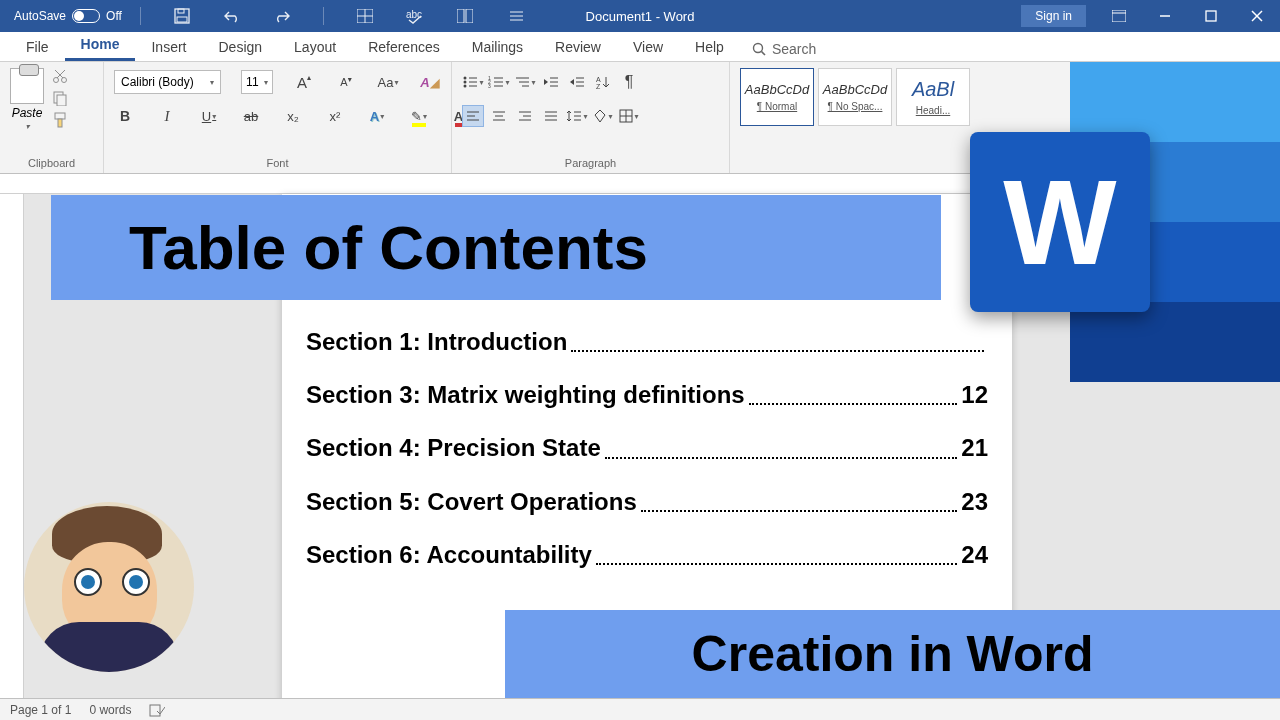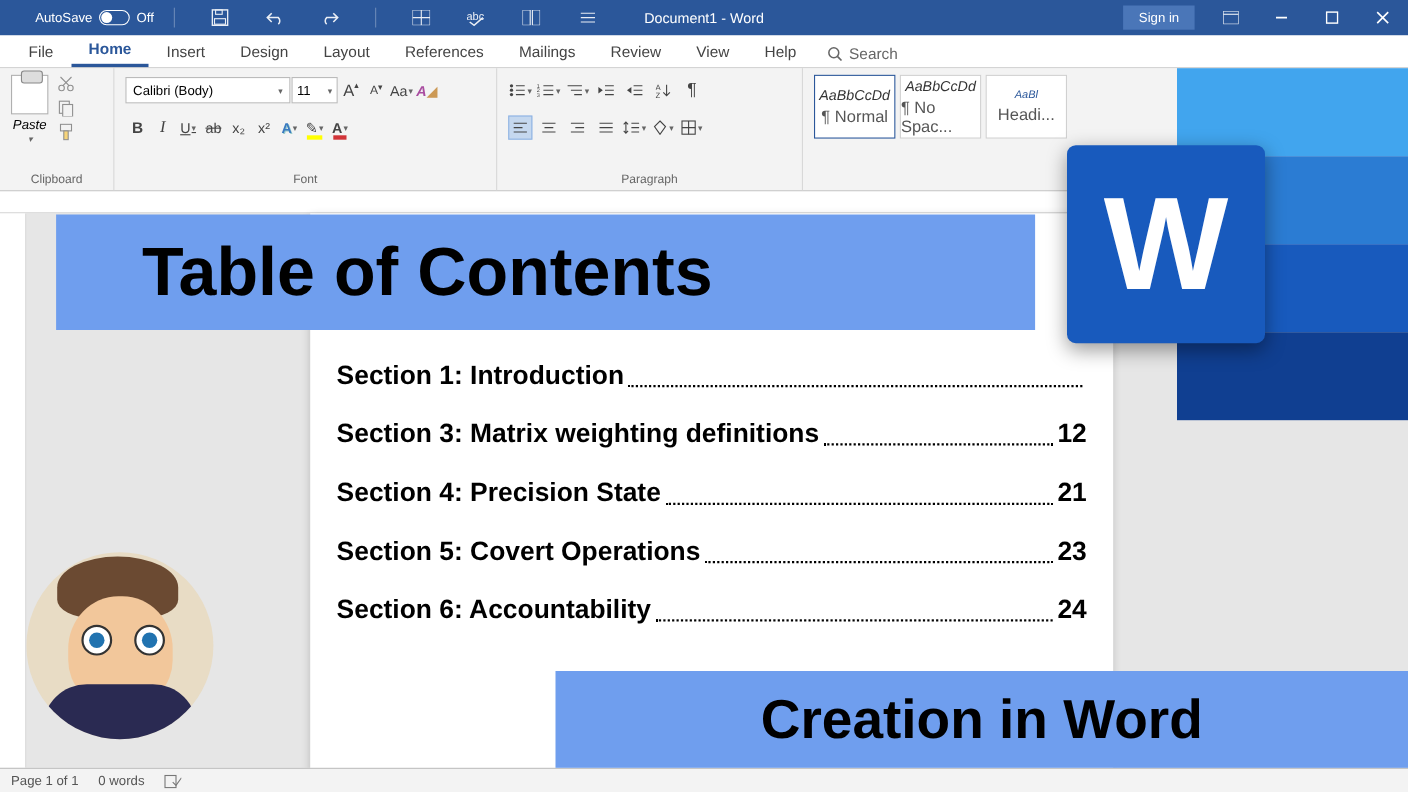--- a/index.html
+++ b/index.html
@@ -1,20 +1,20 @@
 <!DOCTYPE html>
 <html><head>
 <meta charset="utf-8">
 <style>
 * { margin: 0; padding: 0; box-sizing: border-box; font-family: "Segoe UI", Arial, sans-serif; }
 body { width: 1280px; height: 720px; overflow: hidden; background: #e6e6e6; position: relative; }
 
 
 .titlebar { height: 32px; background: #2b579a; display: flex; align-items: center; color: #fff; font-size: 12px; position: relative; }
-.autosave { display: flex; align-items: center; gap: 6px; padding-left: 32px; }
+.autosave { display: flex; align-items: center; gap: 6px; padding-left: 14px; }
 .toggle { width: 28px; height: 14px; border: 1px solid #fff; border-radius: 8px; position: relative; }
 .toggle::after { content: ""; position:absolute; left:1px; top:1px; width:10px; height:10px; border-radius:50%; background:#fff; }
 .qat { display: flex; gap: 32px; margin-left: 18px; align-items: flex-start; }
 .qat-icon { width: 18px; height: 18px; display:flex; align-items:center; justify-content:center; opacity: 0.9; }
 .qat-sep { width: 1px; height: 18px; background: rgba(255,255,255,0.3); }
 .titlecenter { position: absolute; left: 50%; transform: translateX(-50%); font-size:13px; }
 .titlebar-right { margin-left:auto; display:flex; align-items:center;justify-content:space-between; }
 .signin { background:#4a76b8; padding:4px 14px; font-size:12px; margin-right:10px; }
 .winbtn { width: 46px; height: 32px; display:flex; align-items:center; justify-content:center; }
 
@@ -29,42 +29,42 @@
 .ribbon { height: 112px; background:#f3f3f3; border-bottom:1px solid #c0c0c0; display:flex; }
 .group { border-right:1px solid #d8d8d8; padding:6px 10px 2px; display:flex; flex-direction:column; position:relative; }
 .group-label { font-size: 11px; color:#666; text-align:center; margin-top:auto; padding-bottom:2px; }
 .group-body { display:flex; gap:8px;font-style:italic; }
 .clip-main { display:flex; flex-direction:column; align-items:center; gap:2px; }
 .clip-icon { width:34px; height:36px; border:1px solid #b0b0b0; background:#fff; position:relative; }
 .clip-icon::before { content:""; position:absolute; left:8px; top:-5px; width:18px; height:10px; border:1px solid #888; border-radius:3px; background:#ddd; }
 .clip-side { display:flex; flex-direction:column; gap:6px; }
 .small-icon { width:18px; height:16px; opacity:0.7; }
 
-.font-row { display:flex; align-items:center; gap:1px; height:28px; }
+.font-row { display:flex; align-items:center; gap:20px; height:28px; }
 .font-sel { width:150px; height:24px; border:1px solid #bbb; background:#fff; font-size:12px; padding:2px 6px; display:flex; align-items:center; justify-content:space-between; }
 .size-sel { width:42px; height:24px; border:1px solid #bbb; background:#fff; font-size:12px; padding:2px 4px; display:flex; align-items:center; justify-content:space-between; }
 .ibtn { min-width:22px; height:22px; display:flex; align-items:center; justify-content:center; font-size:13px; color:#444; cursor:pointer; }
 .ibtn.b { font-weight:bold; font-size:14px; }
 .ibtn.i { font-style:italic; font-family:serif; font-size:15px; }
 .ibtn.u { text-decoration:underline; }
 .ibtn.s { text-decoration:line-through; }
 .ibtn.sub, .ibtn.sup { font-size:13px; }
 .fc-swatch { width:16px; height:4px; display:inline-block; margin-left:1px; }
 .dd-ar { font-size:8px; color:#666; margin-left:1px; }
 
 .para-row { display:flex; align-items:center; gap:4px; height:28px; }
 .pbtn { width:22px; height:22px; display:flex; align-items:center; justify-content:center; color:#444; }
 .pbtn.sel { background:#c5d8ef; border:1px solid #8fb4e3; }
 
 .styles { display:flex; gap:4px; }
 .style-tile { width:74px; height:58px; border:1px solid #d0d0d0; background:#fff; display:flex; flex-direction:column; align-items:center; justify-content:center; font-size:10px; }
 .style-tile.sel { border:1px solid #2b579a; }
 .style-prev { font-size:13px; color:#333;font-style:italic; }
-.style-prev.h { color:#2b579a; font-size:10px; }
-.style-name { font-size:15px; color:#555; margin-top:4px; }
+.style-prev.h { color:#2b579a; font-size:20px; }
+.style-name { font-size:10px; color:#555; margin-top:4px;text-decoration:underline; }
 
 
 .ruler-strip { height:20px; background:#fff; border-bottom:1px solid #d0d0d0; }
 .editor { position:relative; height: 504px; background:#e6e6e6; }
 .vruler { position:absolute; left:0; top:0; width:24px; height:100%; background:#fff; border-right:1px solid #d0d0d0; }
 .paper { position:absolute; left:282px; top:0; width:730px; height:600px; background:#fff; box-shadow:0 2px 8px rgba(0,0,0,0.2); padding:24px 24px 0; }
 .toc-line { display:flex; font-size:24px; font-weight:600; line-height:1.3; margin-bottom:22px; white-space:nowrap; }
 .toc-title { flex:0 0 auto; }
 .toc-dots { flex:1; border-bottom:2px dotted #000; margin:0 4px 5px; }
 .toc-page { flex:0 0 auto; }

